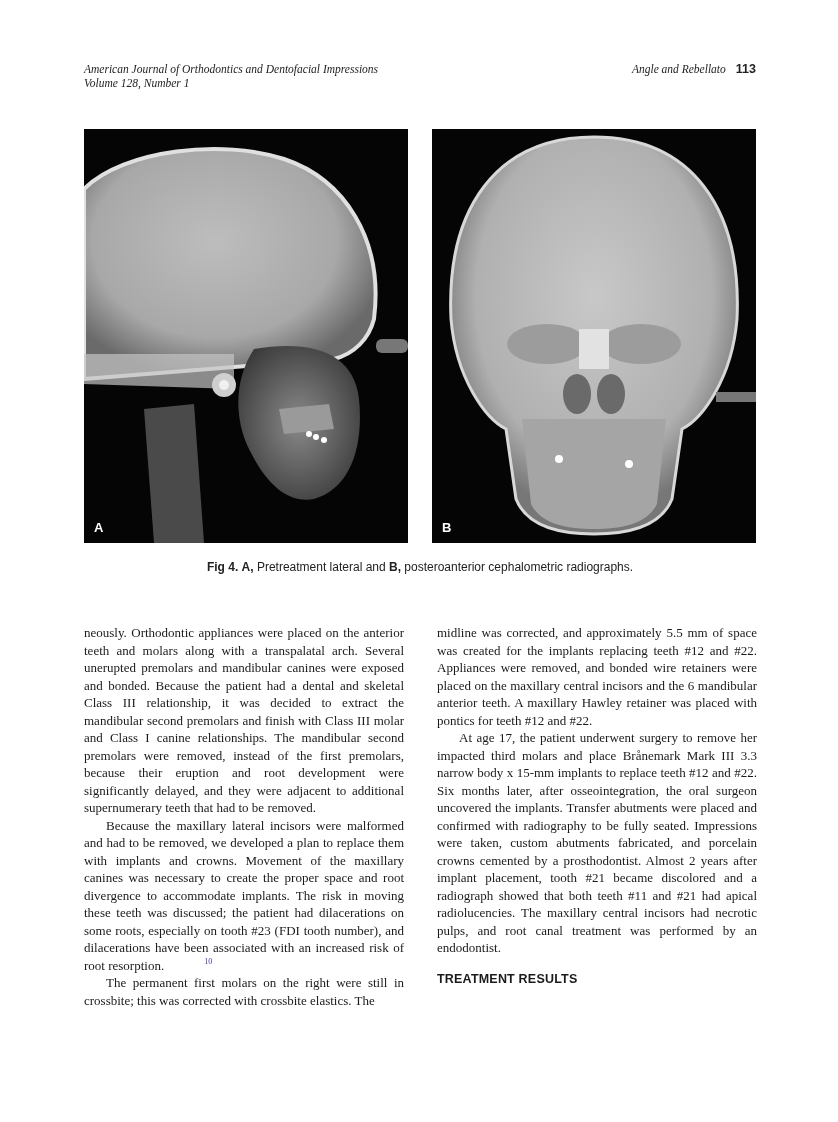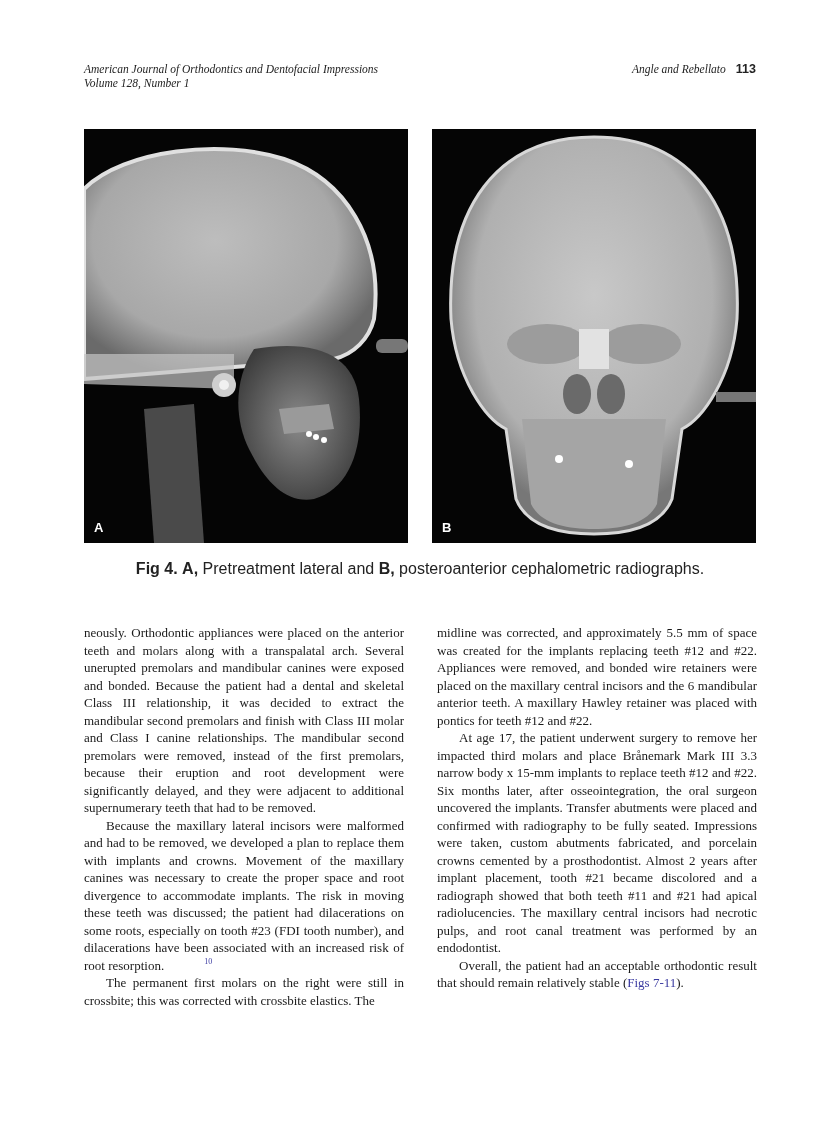--- a/index.html
+++ b/index.html
@@ -6,21 +6,21 @@
   body { width: 838px; height: 1122px; position: relative; overflow: hidden; color: #1a1a1a; }
   .running-head { position: absolute; top: 62px; left: 84px; width: 672px; font-family: "Liberation Serif", serif; font-style: italic; font-size: 11.5px; line-height: 14px; color: #222; }
   .running-head .left { position: absolute; left: 0; top: 0; }
   .running-head .right { position: absolute; right: 0; top: 0; white-space: nowrap; }
   .running-head .page-num { font-family: "Liberation Sans", sans-serif; font-style: normal; font-weight: bold; font-size: 12.5px; margin-left: 10px; text-align: right; }
   .figure-panel { position: absolute; top: 129px; height: 414px; background: #000; overflow: hidden; }
   #panel-a { left: 84px; width: 324px; }
   #panel-b { left: 432px; width: 324px; }
   .panel-label { position: absolute; left: 10px; bottom: 8px; color: #fff; font-family: "Liberation Sans", sans-serif; font-weight: bold; font-size: 13px; }
   .figure-panel svg { position: absolute; left: 0; top: 0; width: 100%; height: 100%; }
-  .caption { position: absolute; top: 560px; left: 84px; width: 672px; text-align: center; font-family: "Liberation Sans", sans-serif; font-size: 16px; color: #222; }
+  .caption { position: absolute; top: 560px; left: 84px; width: 672px; text-align: center; font-family: "Liberation Sans", sans-serif; font-size: 12px; color: #222; }
   .caption b { font-weight: bold; }
   .column { position: absolute; top: 624px; width: 320px; font-family: "Liberation Serif", serif; font-size: 13px; line-height: 17.5px; text-align: justify; color: #1a1a1a; }
   #col-left { left: 84px; }
   #col-right { left: 437px; }
   .column p { margin: 0; }
   .column p.indent { text-indent: 22px; }
   .column sup { font-size: 8px; color: #3a3aa0; line-height: 0; margin-left: 40px; }
   .section-heading { font-family: "Liberation Sans", sans-serif; font-weight: bold; font-size: 12.5px; margin: 14px 0 6px 0; letter-spacing: 0.2px; }
   .fig-ref { color: #3a3aa0; }
 </style>
@@ -97,14 +97,14 @@
 
 <div class="column" id="col-left">
   <p>neously. Orthodontic appliances were placed on the anterior teeth and molars along with a transpalatal arch. Several unerupted premolars and mandibular canines were exposed and bonded. Because the patient had a dental and skeletal Class III relationship, it was decided to extract the mandibular second premolars and finish with Class III molar and Class I canine relationships. The mandibular second premolars were removed, instead of the first premolars, because their eruption and root development were significantly delayed, and they were adjacent to additional supernumerary teeth that had to be removed.</p>
   <p class="indent"><span>Because the maxillary lateral incisors were malformed and had to be removed, we developed a plan to replace them with implants and crowns. Movement of the maxillary canines was necessary to create the proper space and root divergence to accommodate implants. The risk in moving these teeth was discussed; the patient had dilacerations on some roots, especially on tooth #23 (FDI tooth number), and dilacerations have been associated with an increased risk of root resorption.</span><sup>10</sup></p>
   <p class="indent">The permanent first molars on the right were still in crossbite; this was corrected with crossbite elastics. The</p>
 </div>
 
 <div class="column" id="col-right">
   <p>midline was corrected, and approximately 5.5 mm of space was created for the implants replacing teeth #12 and #22. Appliances were removed, and bonded wire retainers were placed on the maxillary central incisors and the 6 mandibular anterior teeth. A maxillary Hawley retainer was placed with pontics for teeth #12 and #22.</p>
   <p class="indent">At age 17, the patient underwent surgery to remove her impacted third molars and place Brånemark Mark III 3.3 narrow body x 15-mm implants to replace teeth #12 and #22. Six months later, after osseointegration, the oral surgeon uncovered the implants. Transfer abutments were placed and confirmed with radiography to be fully seated. Impressions were taken, custom abutments fabricated, and porcelain crowns cemented by a prosthodontist. Almost 2 years after implant placement, tooth #21 became discolored and a radiograph showed that both teeth #11 and #21 had apical radiolucencies. The maxillary central incisors had necrotic pulps, and root canal treatment was performed by an endodontist.</p>
-  <p class="indent"><span>Overall, the patient had an acceptable orthodontic result that should remain relatively stable (</span><span class="fig-ref">Figs 7-11</span><span>).</span></p>
+  <div class="section-heading">TREATMENT RESULTS</div>
 </div>
 
 </body></html>

